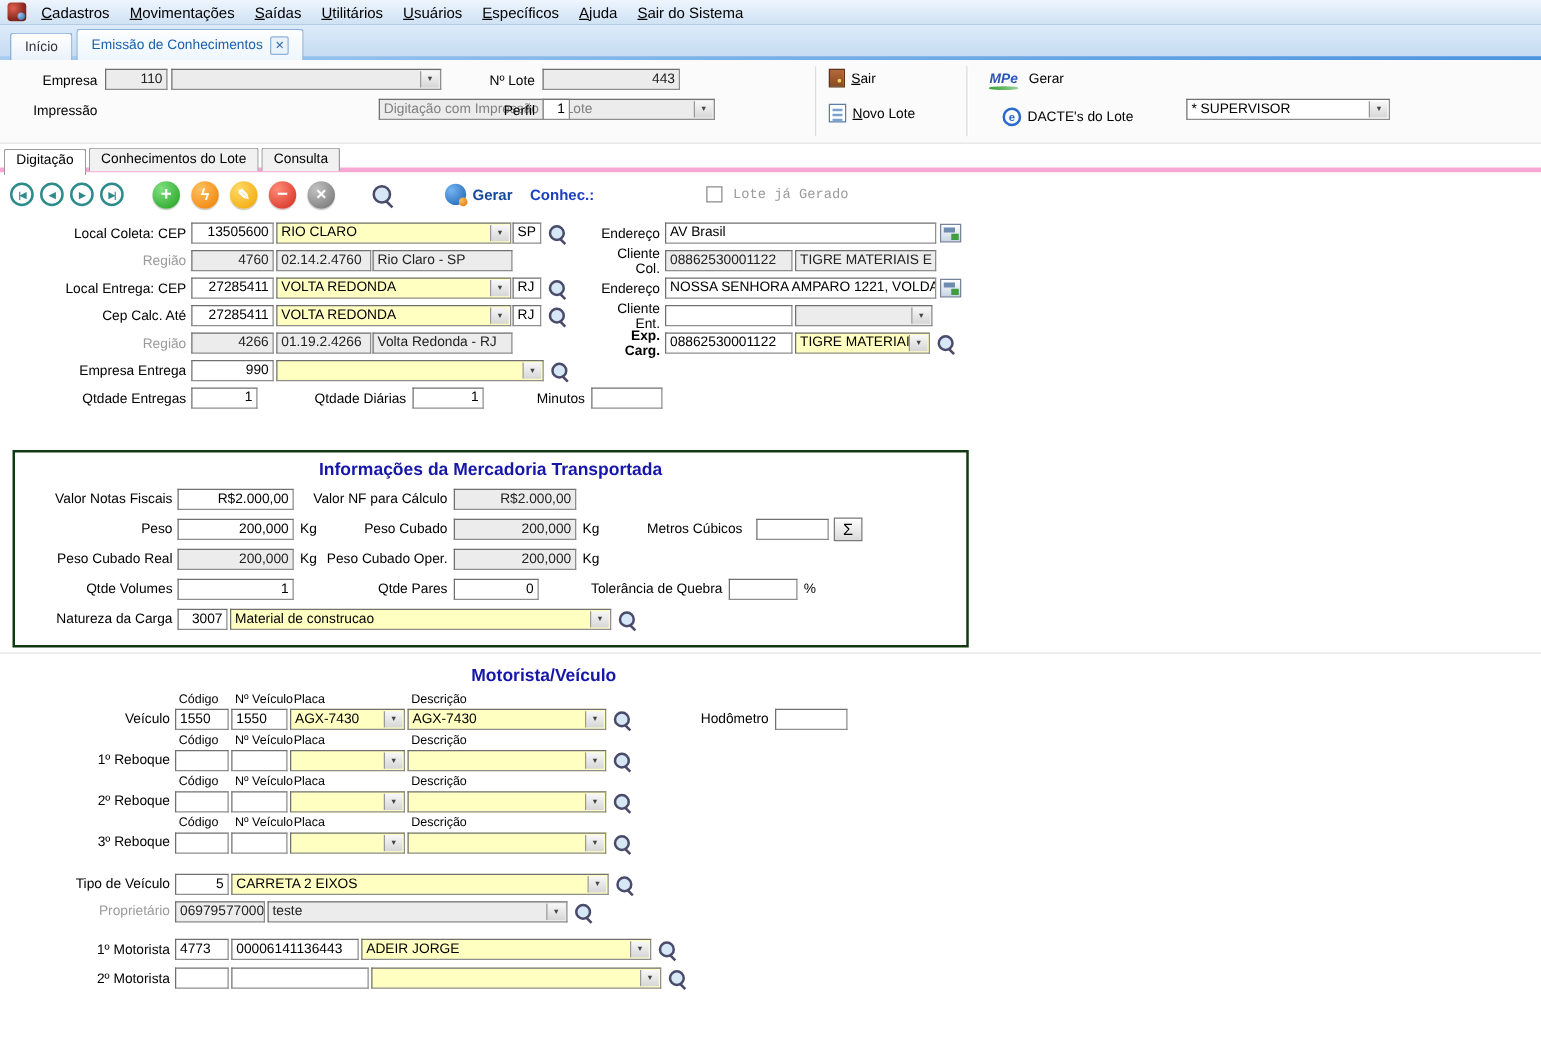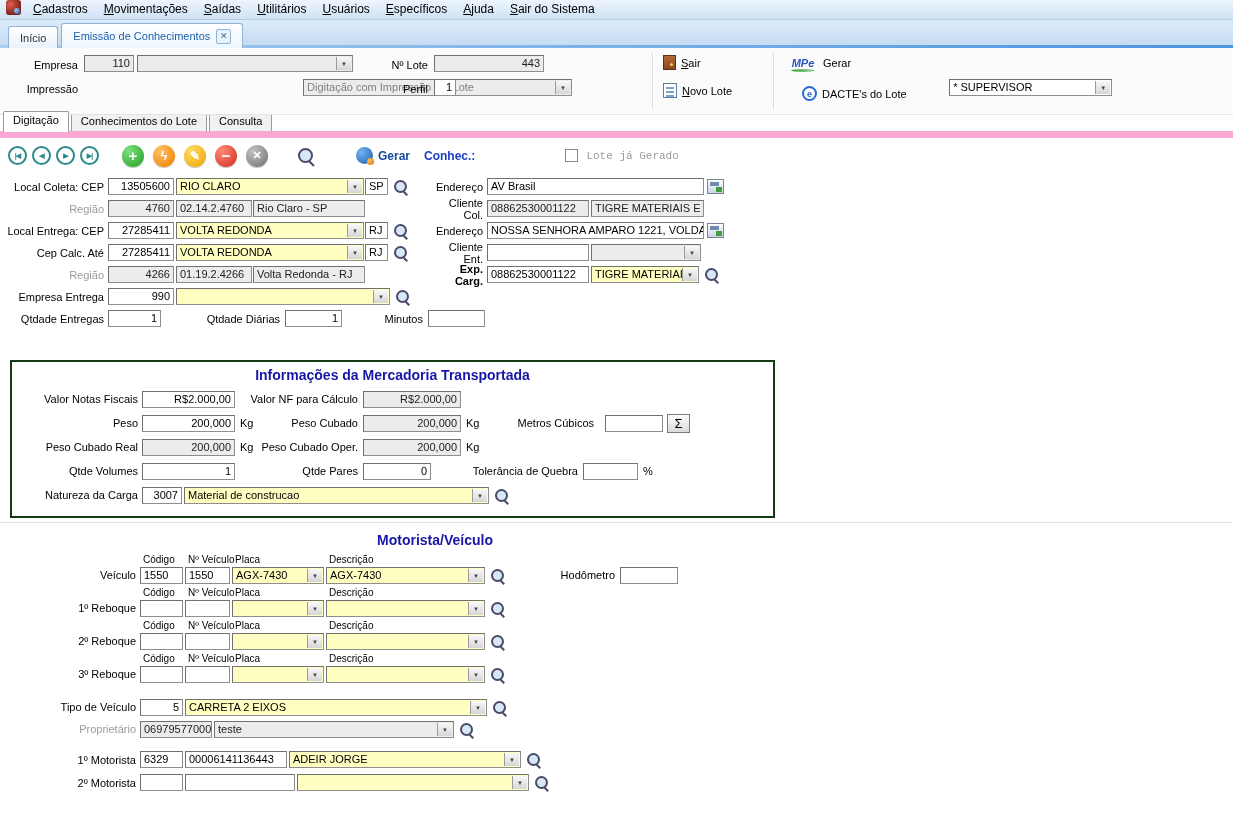--- a/index.html
+++ b/index.html
@@ -1,21 +1,21 @@
 <!DOCTYPE html>
 <html><head>
 <meta charset="utf-8">
 <style>
   * { box-sizing: border-box; margin: 0; padding: 0; }
   html,body { width:1233px; height:832px; overflow:hidden; }
   body { font-family:"Liberation Sans", sans-serif; font-size:11px; color:#000; background:#fff; }
 
   
   .menubar { height:20px; background:linear-gradient(#eef5fd,#cfe2f5); border-bottom:1px solid #b5cde4;
-             display:flex; padding:0 4px; font-size:12px; }
+             display:flex; align-items:center; padding:0 4px; font-size:12px; }
   .app-icon { width:15px; height:15px; margin:0 4px 0 2px; border-radius:3px;
               background:radial-gradient(circle at 30% 30%, #e06050, #8a2a20 60%, #5a1a14); position:relative; }
   .app-icon::after { content:""; position:absolute; right:1px; bottom:1px; width:6px; height:6px; border-radius:50%;
               background:radial-gradient(circle at 30% 30%, #9ac6ee, #2a5e9e); }
   .menu-item { display:inline-block; padding:2px 8px; cursor:default; }
   .menu-item::first-letter { text-decoration:underline; }
 
   
   .tabbar { height:28px; background:linear-gradient(#dcebfa,#c3daf1); display:flex; align-items:flex-end;
             padding:3px 0 0 8px; position:relative; }
@@ -71,21 +71,21 @@
   .mpe-icon { width:30px; height:20px; position:relative; font-style:italic; font-weight:bold; font-size:11px;
               color:#2a55bb; display:flex; align-items:center; justify-content:center; }
   .mpe-icon::before { content:"MPe"; }
   .mpe-icon::after { content:""; position:absolute; left:3px; bottom:1px; width:24px; height:3px;
               border-radius:50%; background:linear-gradient(to right,#35a035,#9ad29a); }
   .at-icon { width:15px; height:15px; border:2px solid #2a6acc; border-radius:50%; color:#2a6acc; font-weight:bold;
              font-size:9px; display:flex; align-items:center; justify-content:center; }
   .at-icon::before { content:"e"; }
 
   
-  .subtabs { display:flex; align-items:flex-end; height:23px; padding:3px 3px 0 3px; border-bottom:7px solid #f9a8d4; background:#fff; }
+  .subtabs { display:flex; height:23px; padding:3px 3px 0 3px; border-bottom:4px solid #f9a8d4; background:#fff; }
   .subtab { height:19px; padding:2px 9px 0; margin-right:2px; border:1px solid #9a9a9a; border-bottom:none;
             border-radius:2px 2px 0 0; background:#f1f1f1; color:#000; }
   .subtab.active { height:21px; background:#fff; position:relative; top:1px; }
 
   
   .toolbar { height:35px; display:flex; align-items:center; padding-left:8px; background:#fff; }
   .icon-btn { width:22px; height:22px; border-radius:50%; display:flex; align-items:center; justify-content:center;
               color:#fff; font-weight:bold; font-size:13px; flex:none; box-shadow:0 1px 1px rgba(0,0,0,.25); }
   .nav { width:19px; height:19px; background:#fff; border:2px solid #2e8b8b; color:#2e8b8b; box-shadow:none;
          font-size:7px; letter-spacing:-1px; font-weight:bold; margin-right:5px; }
@@ -109,21 +109,21 @@
                 background:radial-gradient(circle at 30% 30%, #74b4f2, #1a5fae); position:relative; }
   .gerar-icon::after { content:""; position:absolute; right:-1px; bottom:-1px; width:7px; height:7px;
                 border-radius:50%; background:radial-gradient(circle at 30% 30%, #ffc060, #e07000); }
   .gerar-lbl { color:#16489c; font-weight:bold; font-size:12px; }
   .conhec { color:#1a3fbf; font-weight:bold; font-size:12px; margin-left:14px; }
   .checkbox { width:13px; height:13px; border:1px solid #8a8a8a; background:#fff; margin-left:90px; flex:none; }
   .chk-lbl { color:#9b9b9b; margin-left:8px;font-family:Liberation Mono, monospace; }
 
   
   .form-main { padding-top:3px; }
-  .frow { display:flex; align-items:center; height:21px; margin-bottom:1px; }
+  .frow { display:flex; align-items:center; height:21px; margin-bottom:1px;padding-left:45px; }
   .col-left { width:432px; display:flex; align-items:center; flex:none; }
   .col-right { display:flex; align-items:center; }
   .lblL { width:108px; text-align:right; padding-right:4px; flex:none; }
   .lblR { width:55px; text-align:right; padding-right:4px; flex:none; }
   .glbl { color:#9b9b9b; }
   .blbl { font-weight:bold; }
   .inlbl { text-align:right; padding-right:5px; flex:none; }
 
   
   .merc-box { width:765px; margin:31px 0 0 10px; border:2px solid #123a12; background:#fff; padding-bottom:9px; }
@@ -463,21 +463,21 @@
     <span class="vlbl glbl">Proprietário</span>
     <span class="fld gray" style="width:72px">06979577000688</span>
     <span class="fld gray combo" style="width:240px;margin-left:2px">teste</span>
     <span class="mag"></span>
   </div>
 
   <div class="gap8"></div>
 
   <div class="vrow" style="height:23px">
     <span class="vlbl">1º Motorista</span>
-    <span class="fld" style="width:43px">6329</span>
+    <span class="fld" style="width:43px">4773</span>
     <span class="fld" style="width:102px;margin-left:2px">00006141136443</span>
     <span class="fld yellow combo" style="width:232px;margin-left:2px">ADEIR JORGE</span>
     <span class="mag"></span>
   </div>
 
   <div class="vrow" style="height:23px">
     <span class="vlbl">2º Motorista</span>
     <span class="fld" style="width:43px"></span>
     <span class="fld" style="width:110px;margin-left:2px"></span>
     <span class="fld yellow combo" style="width:232px;margin-left:2px"></span>

